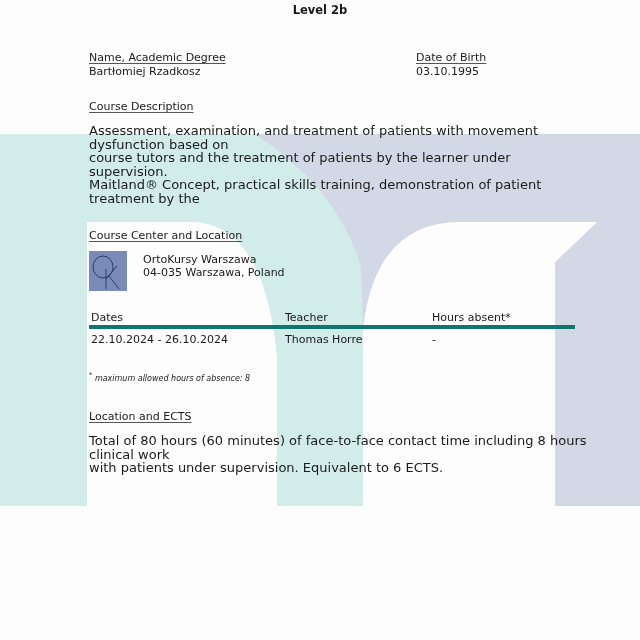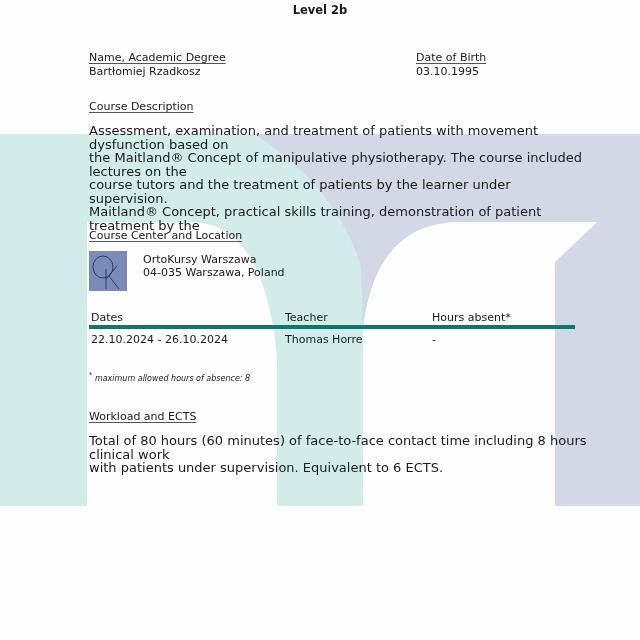--- a/index.html
+++ b/index.html
@@ -39,21 +39,20 @@
   <div class="abs title">Level 2b</div>
 
   <div class="abs label" style="left:89px; top:51px;text-align:center;">Name, Academic Degree</div>
   <div class="abs value" style="left:89px; top:65px;">Bartłomiej Rzadkosz</div>
   <div class="abs label" style="left:416px; top:51px;">Date of Birth</div>
   <div class="abs value" style="left:416px; top:65px;">03.10.1995</div>
 
   <div class="abs label" style="left:89px; top:100px;">Course Description</div>
   <div class="abs para" style="left:89px; top:124px; width:500px;">
     <div>Assessment, examination, and treatment of patients with movement dysfunction based on</div>
-    <div>the Maitland® Concept of manipulative physiotherapy. The course included lectures on the</div>
     <div>course tutors and the treatment of patients by the learner under supervision.</div>
     <div>Maitland® Concept, practical skills training, demonstration of patient treatment by the</div>
   </div>
 
   <div class="abs label" style="left:89px; top:229px;">Course Center and Location</div>
   <div class="abs logo">
     <svg width="38" height="40" viewBox="0 0 38 40" xmlns="http://www.w3.org/2000/svg">
       <ellipse cx="14" cy="16" rx="10" ry="11" fill="none" stroke="#2a3a6a" stroke-width="1"></ellipse>
       <line x1="17" y1="18" x2="17" y2="38" stroke="#2a3a6a" stroke-width="1"></line>
       <line x1="17" y1="28" x2="28" y2="15" stroke="#2a3a6a" stroke-width="1"></line>
@@ -78,18 +77,18 @@
         <td>-</td>
       </tr>
     </tbody>
   </table>
 
   <div class="abs foot" style="left:89px; top:371px;">
     <sup style="font-style:normal;">*</sup>
     <span>maximum allowed hours of absence: 8</span>
   </div>
 
-  <div class="abs label" style="left:89px; top:410px;">Workload and ECTS</div>
+  <div class="abs label" style="left:89px; top:410px;">Location and ECTS</div>
   <div class="abs para" style="left:89px; top:434px; width:500px;">
     <div>Total of 80 hours (60 minutes) of face-to-face contact time including 8 hours clinical work</div>
     <div>with patients under supervision. Equivalent to 6 ECTS.</div>
   </div>
 </div>
 
 </body></html>

